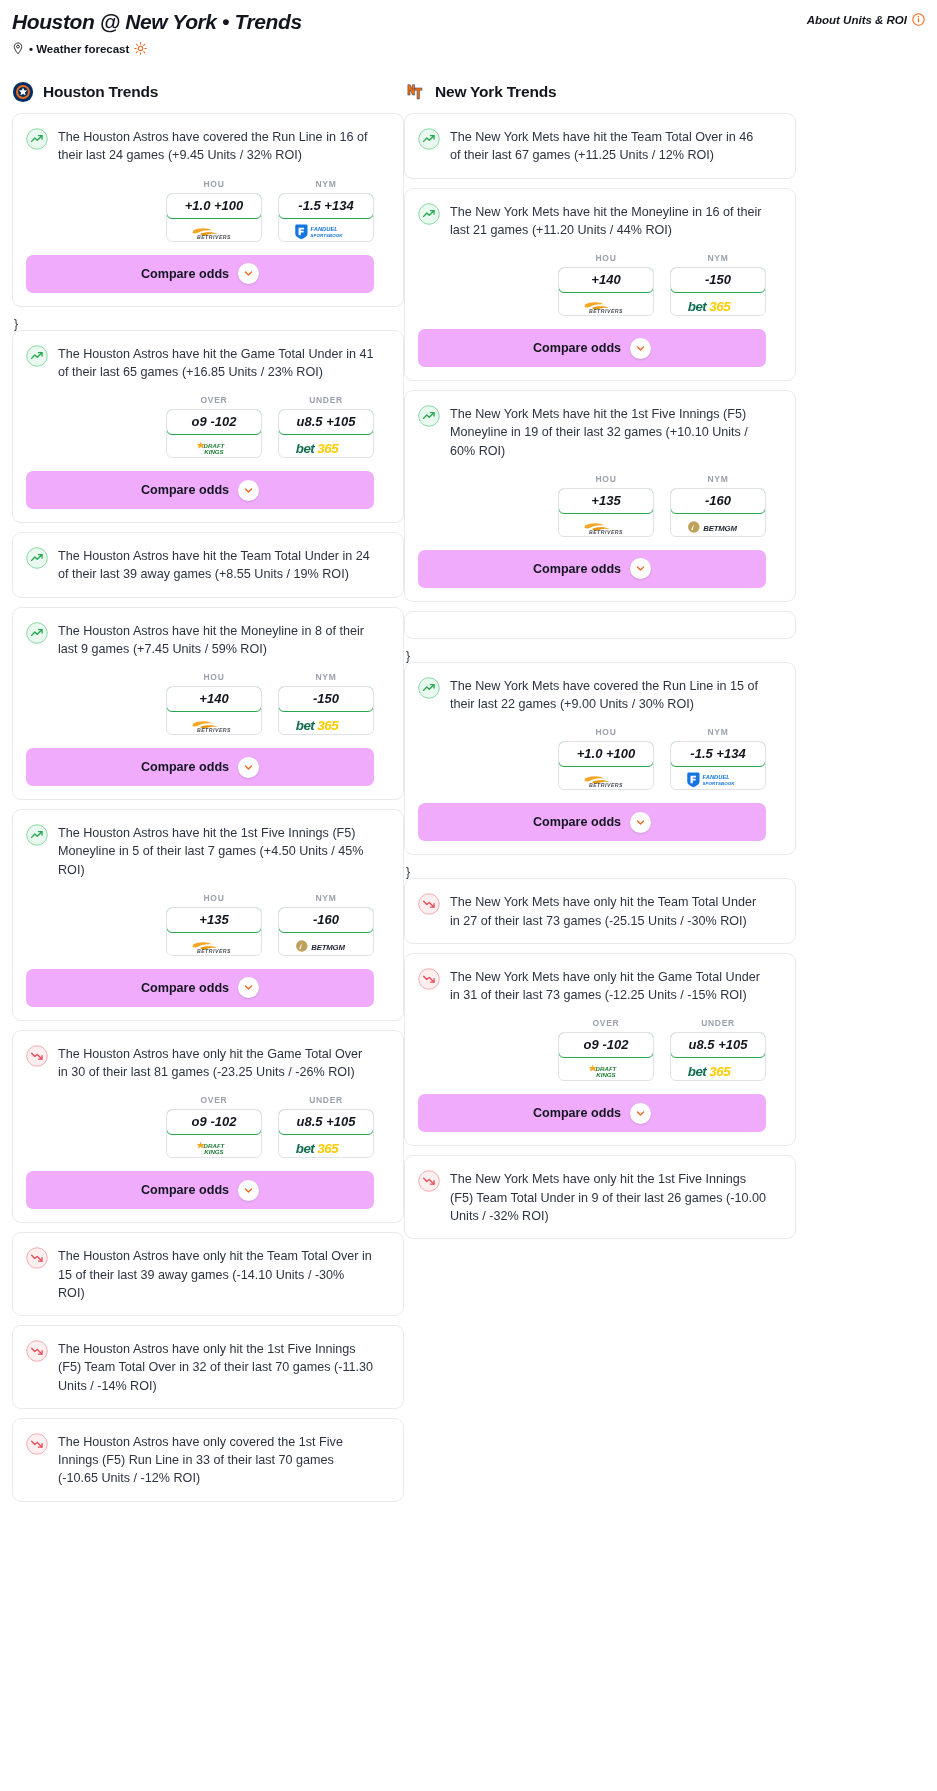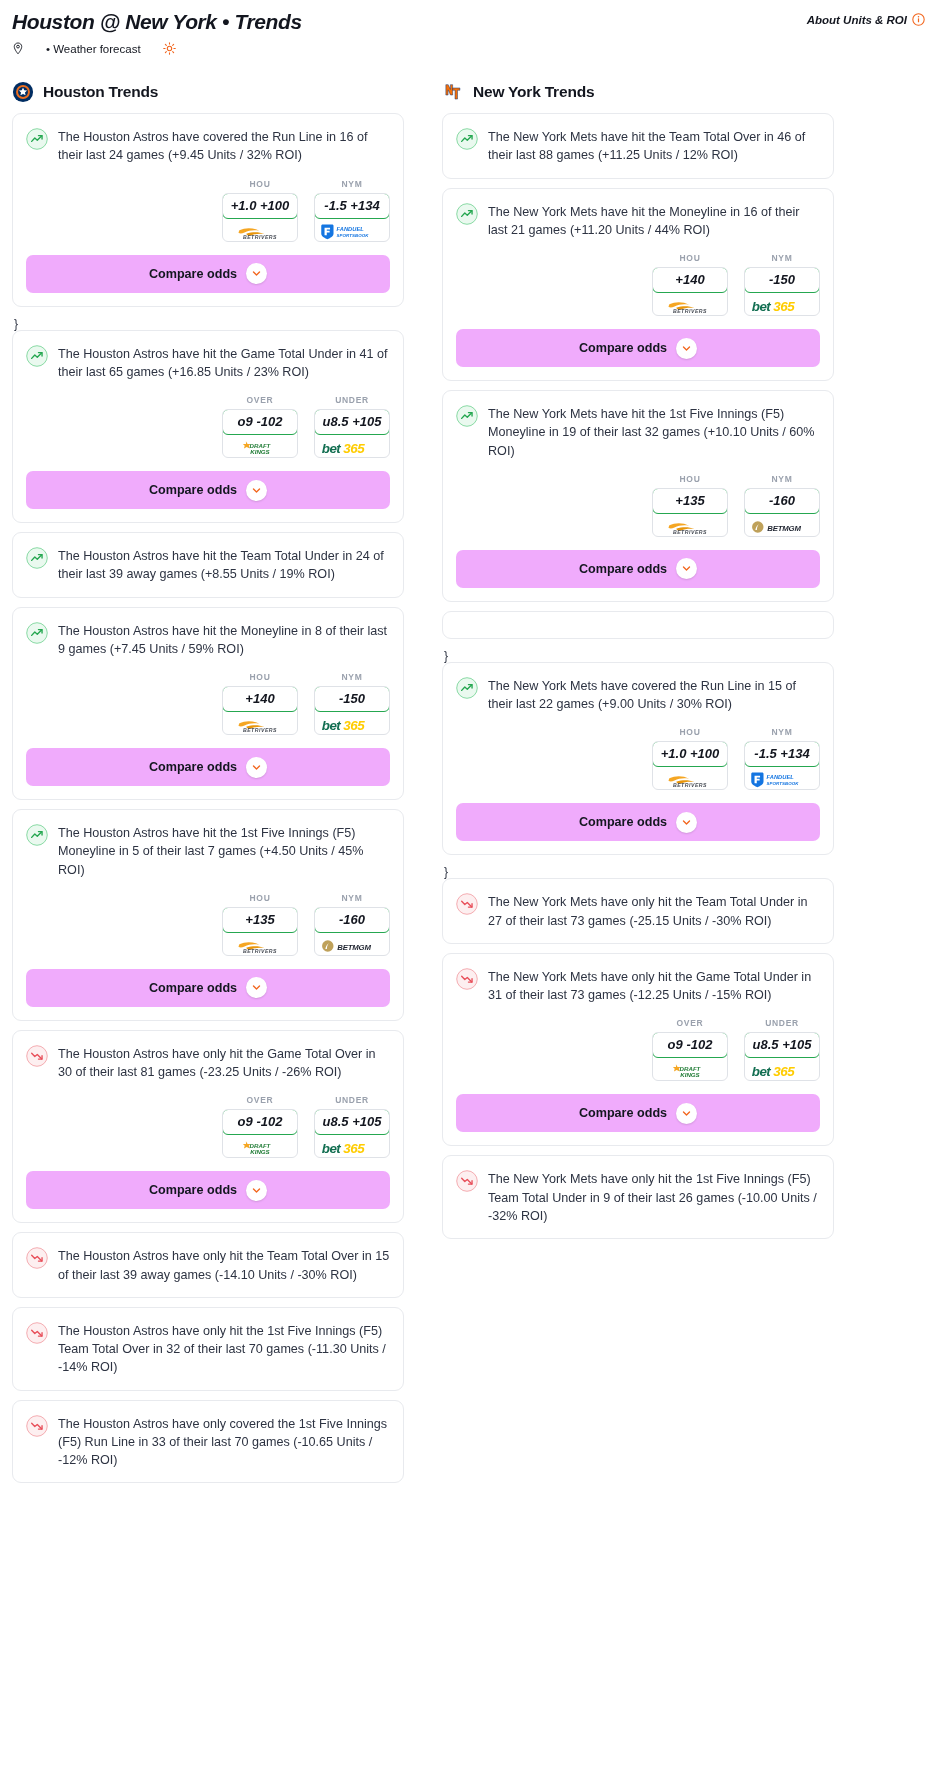--- a/index.html
+++ b/index.html
@@ -19,48 +19,48 @@
     line-height: 1.15;
   }
   .about {
     display: flex; align-items: center; gap: 5px;
     font-size: 11.5px; font-weight: 600; color: #13161f; white-space: nowrap;
     margin-top: 3px;
   }
   .info-ic { width: 13px; height: 13px; display: block; }
 
   .subline {
-    display: flex; align-items: center; gap: 22px;
-    margin-top: 8px; font-size: 11.5px; font-weight: 400; color: #13161f;
+    display: flex; align-items: center; gap: 5px;
+    margin-top: 8px; font-size: 11.5px; font-weight: 700; color: #13161f;
   }
   .pin-ic { width: 12px; height: 13px; display:block; }
   .sun-ic { width: 13px; height: 13px; display:block; }
 
   
-  .columns { display: flex; gap: 38px; margin-top: 26px; align-items: flex-start; }
+  .columns { display: flex; margin-top: 26px; align-items: flex-start; }
   .col { width: 392px; flex: 0 0 392px; }
 
   .col-head { display: flex; align-items: center; gap: 9px; margin-bottom: 10px; }
   .col-head .logo { width: 22px; height: 22px; flex: 0 0 22px; }
   .col-head .ttl { font-size: 15.5px; font-weight: 700; color: #13161f; letter-spacing: -0.2px; }
 
   
   .card {
     border: 1px solid #e8eaee; border-radius: 9px; background: #fff;
-    margin-bottom: 9px; padding: 13px 13px 0 13px; overflow: hidden;
+    margin-bottom: 9px; padding: 13px 29px 0 13px; overflow: hidden;
   }
   .card .trend-row { display: flex; gap: 10px; align-items: flex-start; }
   .tic { width: 22px; height: 22px; flex: 0 0 22px; margin-top: 1px; }
   .ttext { font-size: 12.6px; line-height: 1.45; color: #2d3342; padding-top: 1px; }
 
   .brace { font-size: 12px; color: #2d3342; padding: 2px 0 0 2px; line-height: 1; }
 
   
   .odds-wrap { display: flex; justify-content: flex-end; gap: 16px; margin-top: 14px; }
-  .odds-col { width: 76px; }
+  .odds-col { width: 96px; }
   .odds-lbl {
     font-size: 8.5px; font-weight: 600; color: #9aa1ad; letter-spacing: 0.7px;
     text-align: center; margin-bottom: 4px;
   }
   .odds-box { border: 1px solid #dfe2e7; border-radius: 6px; overflow: hidden; background:#fff;font-style:italic; }
   .odds-val {
     border: 1.4px solid #25a750; border-radius: 6px; background: #fff;
     text-align: center; font-size: 13px; font-weight: 700; color: #13161f;
     padding: 5px 0 6px; line-height: 1; margin: -1px;
   }
@@ -415,21 +415,21 @@
       </svg></span>
     <span class="ttl">New York Trends</span>
         </div>
         <div class="card">
           <div class="trend-row">
       <span class="tic"><svg viewBox="0 0 24 24" style="width:22px;height:22px">
         <circle cx="12" cy="12" r="11.2" fill="#eaf9ef" stroke="#7fd79d" stroke-width="1"></circle>
         <polyline points="6.2,14.6 9.6,11 12.3,13.3 17.2,8.4" fill="none" stroke="#25a750" stroke-width="1.5" stroke-linecap="round" stroke-linejoin="round"></polyline>
         <polyline points="13.6,8.3 17.5,8.3 17.5,12" fill="none" stroke="#25a750" stroke-width="1.5" stroke-linecap="round" stroke-linejoin="round"></polyline>
       </svg></span>
-      <div class="ttext">The New York Mets have hit the Team Total Over in 46 of their last 88 games (+11.25 Units / 12% ROI)</div>
+      <div class="ttext">The New York Mets have hit the Team Total Over in 46 of their last 67 games (+11.25 Units / 12% ROI)</div>
     </div>
           <div class="pad-bottom"></div>
         </div>
         <div class="card">
           <div class="trend-row">
       <span class="tic"><svg viewBox="0 0 24 24" style="width:22px;height:22px">
         <circle cx="12" cy="12" r="11.2" fill="#eaf9ef" stroke="#7fd79d" stroke-width="1"></circle>
         <polyline points="6.2,14.6 9.6,11 12.3,13.3 17.2,8.4" fill="none" stroke="#25a750" stroke-width="1.5" stroke-linecap="round" stroke-linejoin="round"></polyline>
         <polyline points="13.6,8.3 17.5,8.3 17.5,12" fill="none" stroke="#25a750" stroke-width="1.5" stroke-linecap="round" stroke-linejoin="round"></polyline>
       </svg></span>

